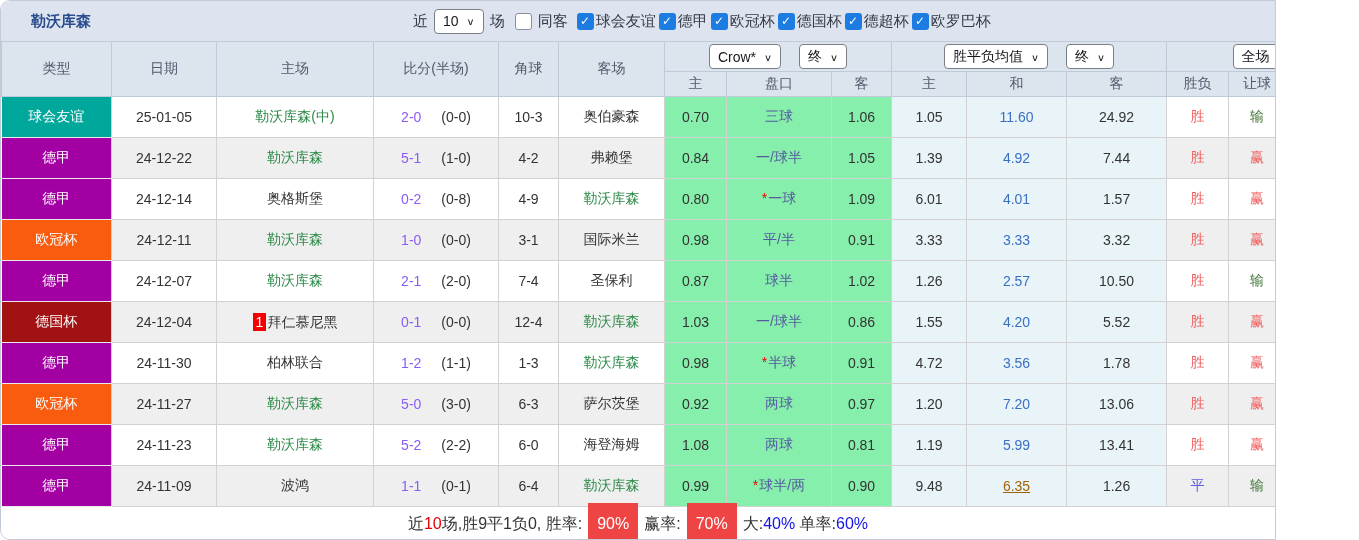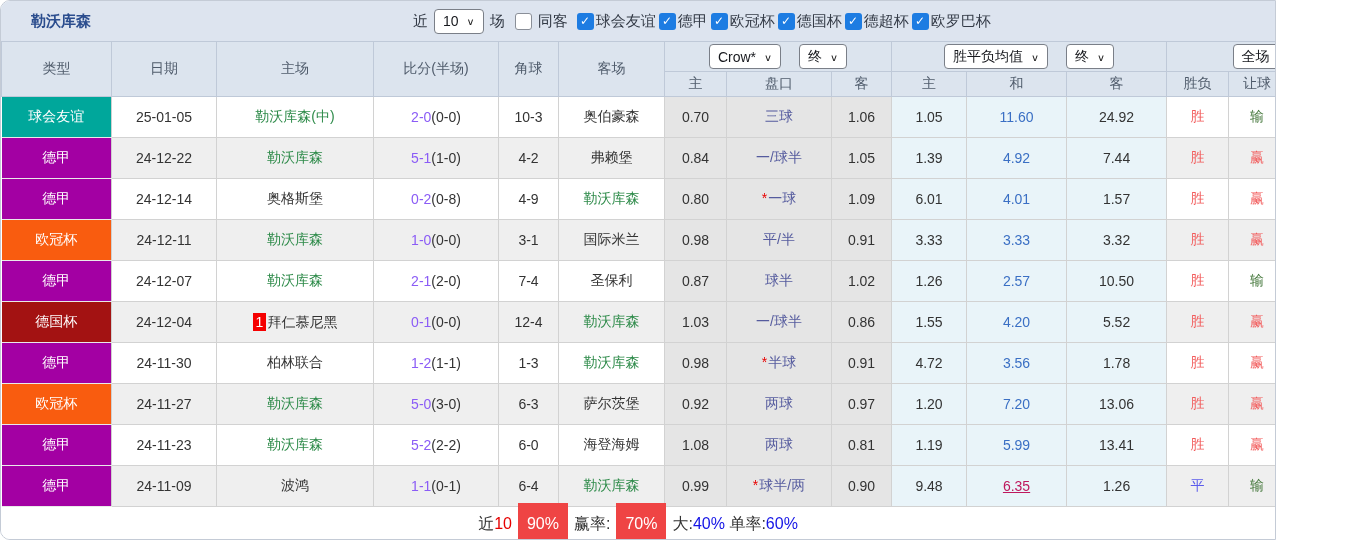--- a/index.html
+++ b/index.html
@@ -31,31 +31,31 @@
              border:1px solid #bfc9d8; }
   thead tr.r1 th { height:30px; }
   thead tr.r2 th { height:25px; }
   th.grp { border-bottom:1px solid #bfc9d8; }
   .grpbox { display:flex; align-items:center; justify-content:center; gap:18px; }
 
   tbody td { height:41px; text-align:center; font-size:14px; color:#333;
              border-right:1px solid #d2d2d2; border-bottom:1px solid #d2d2d2;
              overflow:hidden; white-space:nowrap; }
   tbody tr:nth-child(even) td.stripe { background:#efefef; }
-  td.cream { background:#e5e5e5; }
+  td.cream { background:#86efac; }
   td.avgbg { background:#e9f4f9; }
   td.league { color:#fff; border-bottom:1px solid #e9e9e9; border-right:1px solid #cfcfcf; }
 
   .team-green { color:#2e8b4a; }
   .score { color:#8b5cf6; }
-  .half { color:#333; }
+  .half { color:#333;padding-left:20px; }
   .handicap { color:#555b9e; }
   .star { color:#e80000; margin-right:1px; }
   .avg-mid { color:#3a6fc4; }
-  .avg-mid.hot { color:#be185d; text-decoration:underline; cursor:pointer; }
+  .avg-mid.hot { color:#a16207; text-decoration:underline; cursor:pointer; }
   .res-red { color:#f25b5b; }
   .res-green { color:#45783c; }
   .res-blue { color:#5b5bec; }
   .hbadge { display:inline-block; background:#f50000; color:#fff; padding:0 3px;
             margin-right:1px; font-size:14px; line-height:18px; }
 
   
   .summary { height:34px; display:flex; align-items:center; justify-content:center;
              font-size:16px; color:#333; background:#fff; white-space:pre; }
   .red-txt { color:#e60000; }
@@ -345,14 +345,14 @@
     <td class="avgbg">9.48</td>
     <td class="avgbg"><span class="avg-mid hot">6.35</span></td>
     <td class="avgbg">1.26</td>
     <td class="stripe res-blue">平</td>
     <td class="stripe res-green">输</td>
     <td class="stripe res-green">小</td>
   </tr>
       </tbody>
   </table>
 
-  <div class="summary"><span>近</span><span class="red-txt">10</span><span class="badge">90%</span><span>赢率:</span><span class="badge">70%</span><span>大:</span><span class="blue-txt">40%</span><span> 单率:</span><span class="blue-txt">60%</span></div>
+  <div class="summary"><span>近</span><span class="red-txt">10</span><span>场,胜9平1负0, 胜率:</span><span class="badge">90%</span><span>赢率:</span><span class="badge">70%</span><span>大:</span><span class="blue-txt">40%</span><span> 单率:</span><span class="blue-txt">60%</span></div>
 </div>
 
 </body></html>

